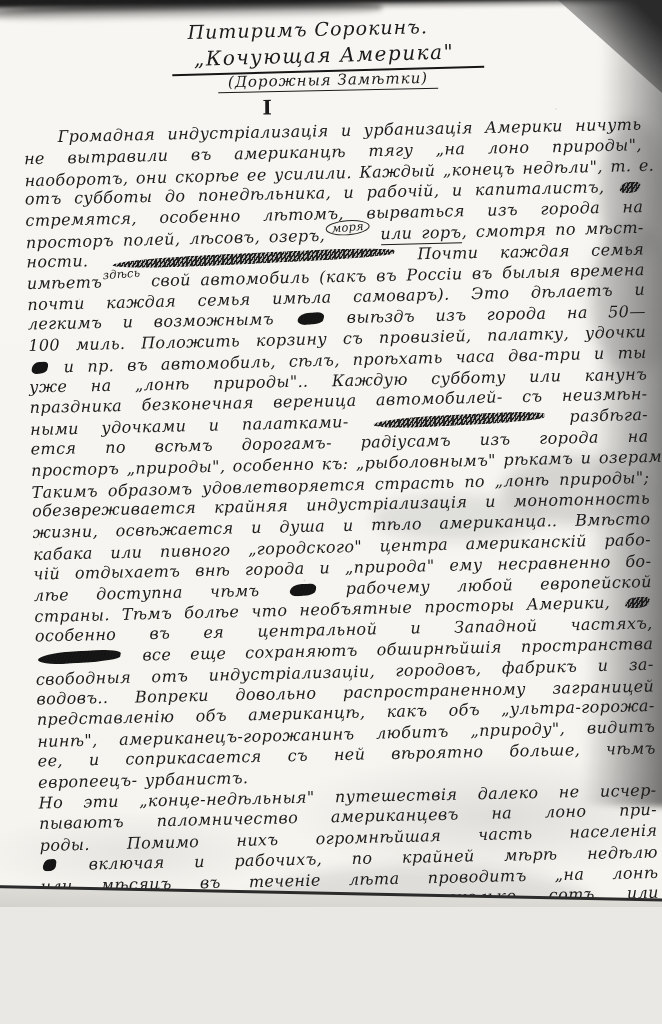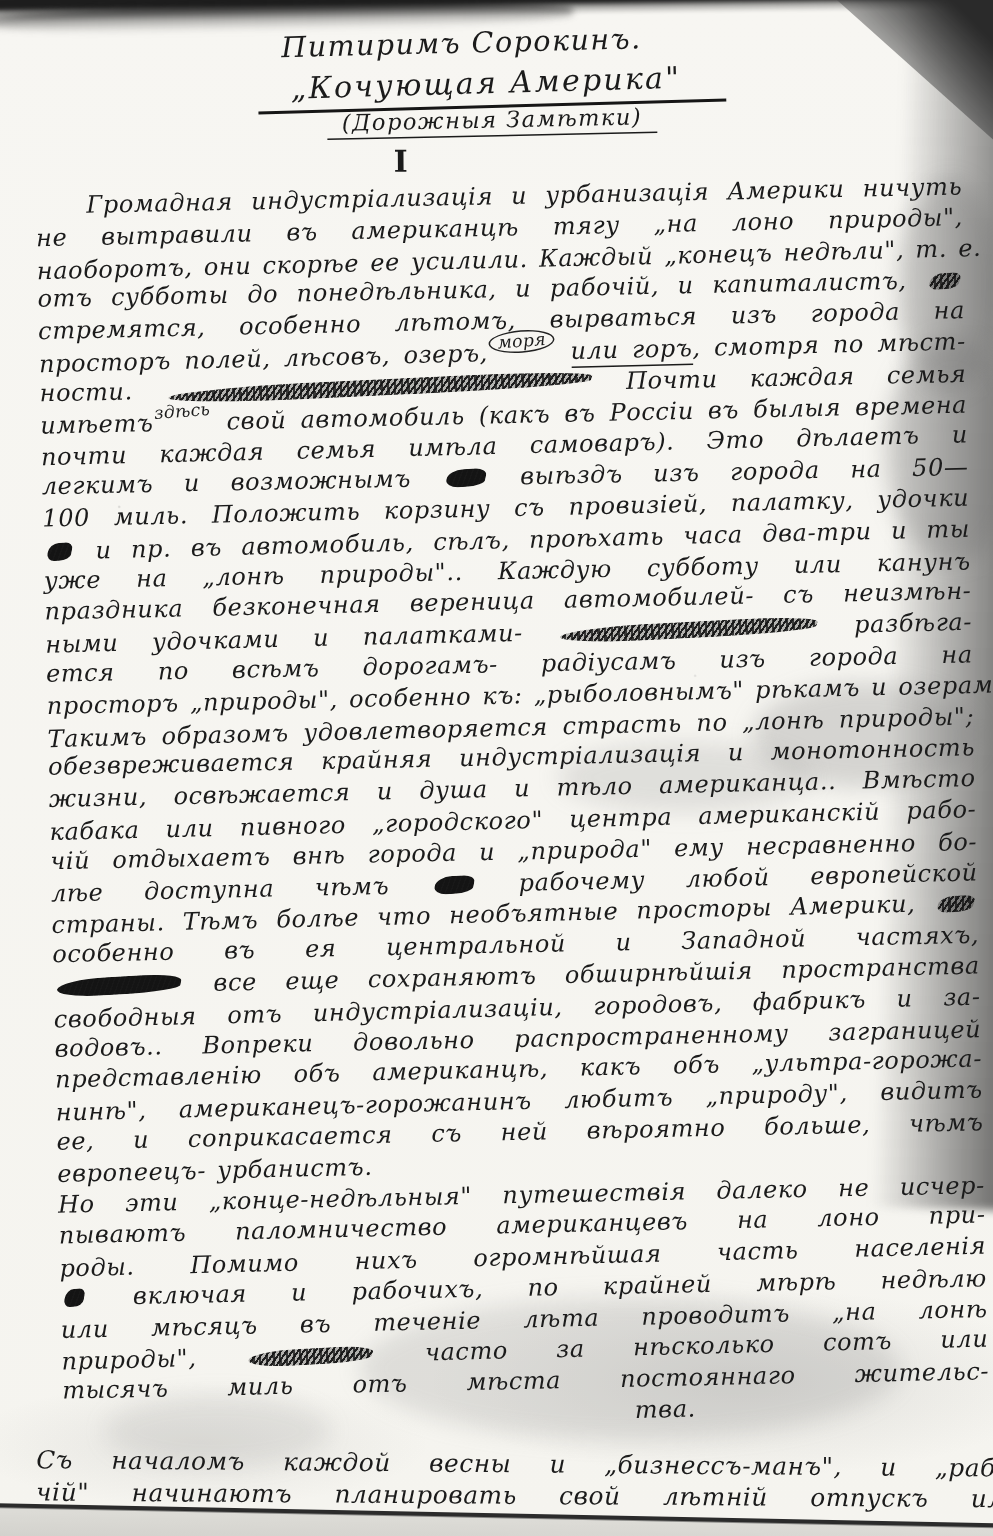--- a/index.html
+++ b/index.html
@@ -2,21 +2,21 @@
 <html><head>
 <meta charset="utf-8">
 <style>
   html,body{margin:0;padding:0;}
   body{
     width:662px;height:1024px;overflow:hidden;
     background:#e9e8e4;
     font-family:"DejaVu Serif","DejaVu Sans",serif;
   }
   .scan{
-    position:relative;width:662px;height:1024px;overflow:hidden;
+    position:relative;width:662px;height:907px;overflow:hidden;
     background:
       radial-gradient(ellipse 300px 90px at 75% 90%, rgba(120,120,120,.18), transparent 70%),
       radial-gradient(ellipse 220px 60px at 20% 94%, rgba(130,130,130,.14), transparent 70%),
       linear-gradient(#f7f6f2,#f5f4ef);
     color:#1b1b1b;
   }
   
   .edge-top{
     position:absolute;top:-6px;left:-10px;width:700px;height:16px;
     background:linear-gradient(to bottom,#1d1d1d 45%,rgba(30,30,30,.35) 70%,transparent);

